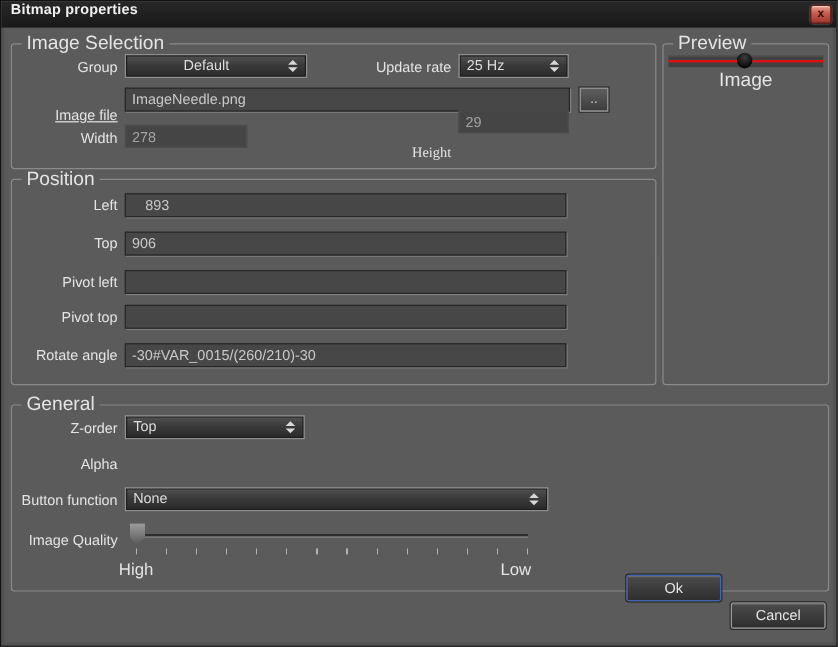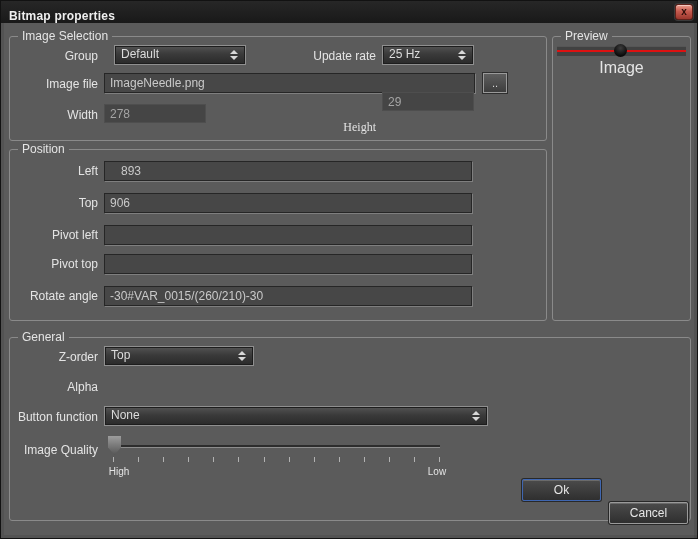--- a/index.html
+++ b/index.html
@@ -6,21 +6,21 @@
   body { background:#3c3c3c; font-family:"Liberation Sans", sans-serif; }
 
   .dialog {
     position:relative; width:698px; height:539px;
     background:#5b5b5b; border:1px solid #121212;
     overflow:hidden;
   }
   .titlebar {
     position:absolute; left:0; right:0; top:0; height:22px;
     background:linear-gradient(#272727,#191919);
-    display:flex; align-items:flex-end; padding:0 8px;
+    display:flex; align-items:flex-start; padding:0 8px;
   }
   .title { color:#efefef; font-size:12px; font-weight:bold; letter-spacing:0.2px; }
   .close-btn {
     position:absolute; top:3px; right:4px; width:18px; height:16px;
     background:linear-gradient(#ec9e8e 0%, #c65a4e 45%, #9c372d 100%);
     border:1px solid #5f211a; border-radius:3px;
     color:#2e0d08; font-size:10px; font-weight:bold;
     display:flex; align-items:center; justify-content:center;
     box-shadow: inset 0 1px 0 rgba(255,255,255,0.45), 0 0 0 1px #3a3a3a;
     cursor:default;
@@ -28,26 +28,26 @@
   .close-x { line-height:1; }
 
   .dlg-body {
     position:absolute; top:22px; left:0; right:0; bottom:0;
     box-shadow: inset 3px -3px 0 rgba(0,0,0,0.08), inset -3px 0 0 rgba(0,0,0,0.08);
   }
 
   .group { position:absolute; border:1px solid #8a8a8a; border-radius:3px; }
   .legend {
     position:absolute; top:-8px; left:8px; background:#5b5b5b;
-    padding:0 4px; font-size:12px; color:#e4e4e4; line-height:15px; white-space:nowrap;
+    padding:0 4px; font-size:16px; color:#e4e4e4; line-height:15px; white-space:nowrap;
   }
   .g-imagesel { left:8px;  top:13px;  width:538px; height:105px; }
   .g-position { left:8px;  top:126px; width:538px; height:172px; }
   .g-preview  { left:551px;top:13px;  width:139px; height:285px; }
-  .g-general  { left:8px;  top:314px; width:682px; height:184px; }
+  .g-general  { left:8px;  top:314px; width:682px; height:156px; }
 
   .lbl { position:absolute; font-size:12px; color:#e4e4e4; text-align:right; white-space:nowrap; height:14px; }
   .col1 { left:8px;   width:89px; }
   .col2 { left:276px; width:99px; }
 
   .field {
     position:absolute; height:20px;
     background:#474747; border:1px solid #262626;
     box-shadow:1px 1px 0 rgba(255,255,255,0.22);
     color:#c9c9c9; font-size:12px; font-family:"Liberation Sans", sans-serif;
@@ -101,21 +101,21 @@
     position:absolute; left:107px; top:413px; width:13px; height:19px;
     background:linear-gradient(#9d9d9d,#565656);
     clip-path:polygon(0 0, 100% 0, 100% 60%, 50% 100%, 0 60%);
     filter:drop-shadow(0 0 1px #141414);
     cursor:default;
   }
   .slider-ticks {
     position:absolute; left:112px; top:434px; width:328px; height:5px;
     background:repeating-linear-gradient(to right, #b2b2b2 0 1px, transparent 1px 25.1px);
   }
-  .tick-label { position:absolute; top:443px; width:40px; text-align:center; font-size:10px; color:#e4e4e4; }
+  .tick-label { position:absolute; top:443px; width:40px; text-align:left; font-size:14px; color:#e4e4e4; }
   .tl-high { left:98px; }
   .tl-low  { left:416px; }
 
   .preview-strip {
     position:absolute; left:4px; top:9px; width:129px; height:10px;
     background:#414141; box-shadow: inset 0 1px 0 #565656;
   }
   .needle-line { position:absolute; left:0; right:0; top:4px; height:2px; background:#dd1111; }
   .needle-knob {
     position:absolute; left:57px; top:-2px; width:13px; height:13px; border-radius:50%;
@@ -149,37 +149,37 @@
         <div class="needle-line"></div>
         <div class="needle-knob"></div>
       </div>
       <div class="preview-caption">Image</div>
     </div>
     <div class="group g-general">
       <span class="legend">General</span>
     </div>
 
     <span class="lbl col1" style="top:26px;">Group</span>
-    <div class="combo" style="left:113px; top:22px; width:132px;">
+    <div class="combo" style="left:103px; top:22px; width:152px;text-align:center;">
       <span class="combo-value">Default</span>
       <span class="combo-arrows">
           <span class="tri-up"></span>
           <span class="tri-down"></span>
         </span>
     </div>
     <span class="lbl col2" style="top:26px;">Update rate</span>
     <div class="combo" style="left:381px; top:22px; width:92px;">
       <span class="combo-value">25 Hz</span>
       <span class="combo-arrows">
           <span class="tri-up"></span>
           <span class="tri-down"></span>
         </span>
     </div>
 
-    <span class="lbl col1" style="top:54px;">Image file</span>
+    <span class="lbl col1" style="top:66px;text-decoration:underline;">Image file</span>
     <input class="field" style="left: 103px; top: 50px; width: 371px;" value="ImageNeedle.png">
     <button class="browse-btn">..</button>
 
     <span class="lbl col1" style="top:85px;">Width</span>
     <input class="field flat" style="left: 103px; top: 81px; width: 102px;" disabled="" value="278">
     <span class="lbl col2" style="top:97px;font-family:Liberation Serif, serif;">Height</span>
     <input class="field flat" style="left: 381px; top: 69px; width: 92px;" disabled="" value="29">
 
     <span class="lbl col1" style="top:141px;">Left</span>
     <input class="field" style="left: 103px; top: 138px; width: 368px; padding-left: 16px;" value="893">
@@ -201,21 +201,21 @@
       <span class="combo-value">Top</span>
       <span class="combo-arrows">
           <span class="tri-up"></span>
           <span class="tri-down"></span>
         </span>
     </div>
 
     <span class="lbl col1" style="top:357px;">Alpha</span>
 
     <span class="lbl col1" style="top:387px;">Button function</span>
-    <div class="combo" style="left:103px; top:383px; width:384px;">
+    <div class="combo" style="left:103px; top:383px; width:353px;">
       <span class="combo-value">None</span>
       <span class="combo-arrows">
           <span class="tri-up"></span>
           <span class="tri-down"></span>
         </span>
     </div>
 
     <span class="lbl col1" style="top:420px;">Image Quality</span>
     <div class="slider-track"></div>
     <div class="slider-thumb"></div>

